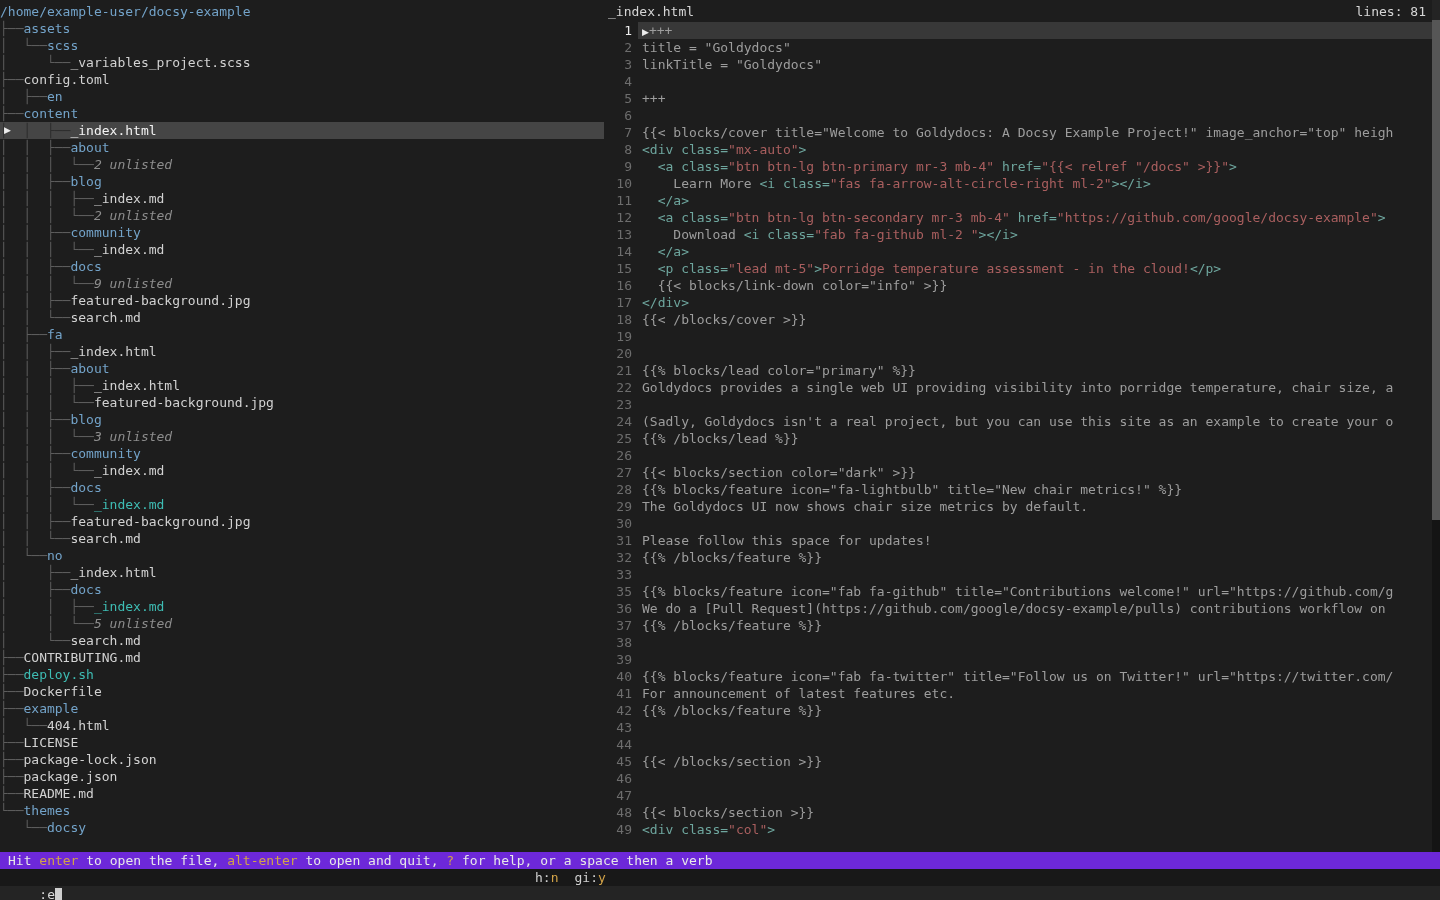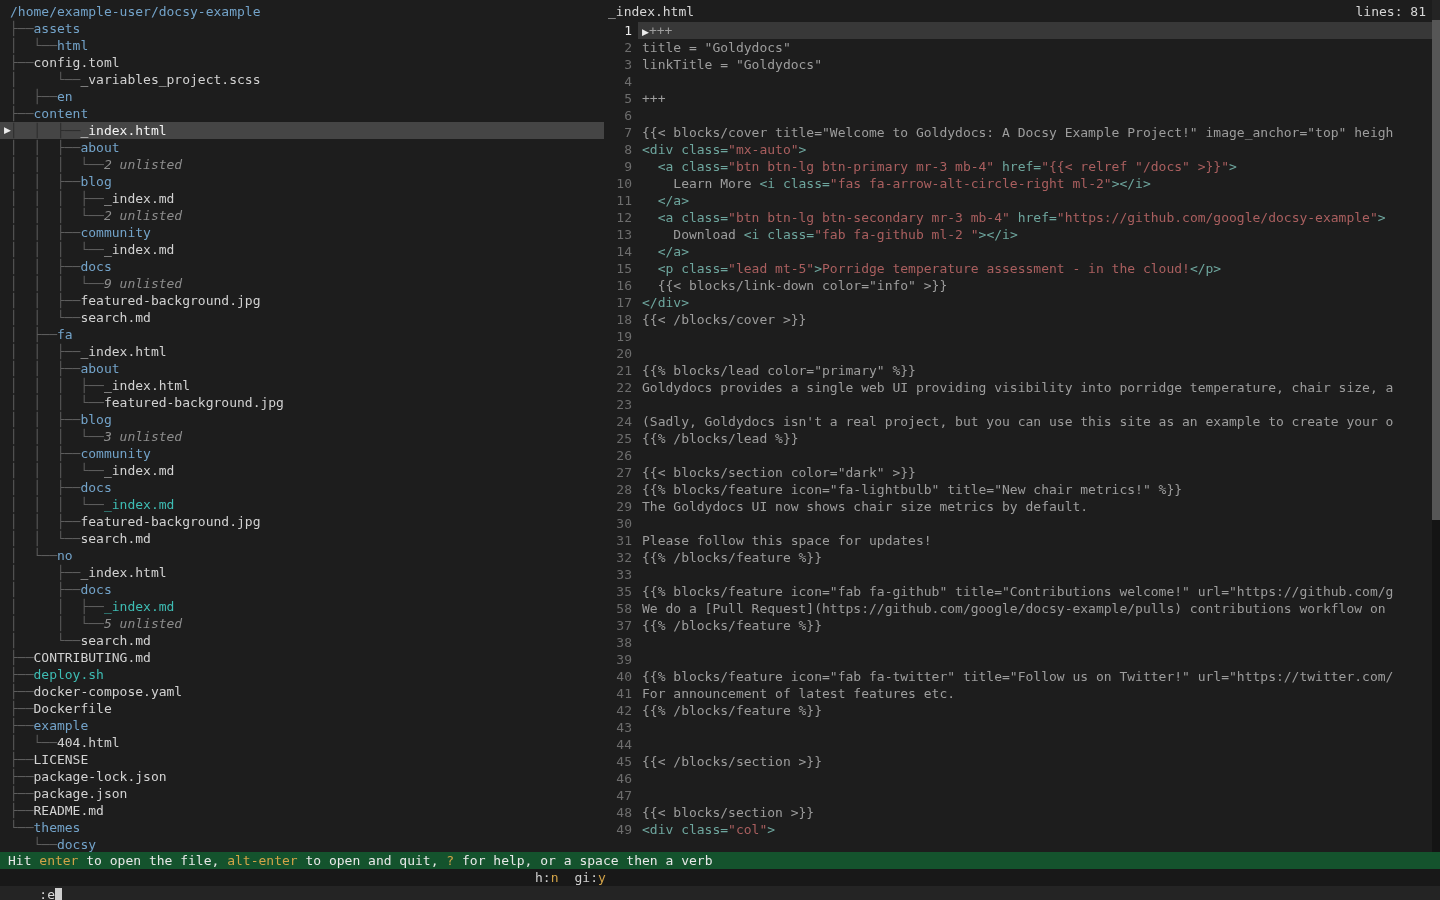--- a/index.html
+++ b/index.html
@@ -15,21 +15,21 @@
   #preview-panel {
     position:absolute; left:604px; top:0; width:828px; height:852px;
     background:#1d1d1d; overflow:hidden;
   }
   .preview-header {
     height:22px; line-height:19px; padding:2px 6px 0 4px;
     color:#d6d6d6; display:flex; justify-content:space-between;
   }
 
   
-  .trow { position:relative; height:17px; line-height:17px; white-space:pre; padding-left:10px; }
+  .trow { position:relative; height:17px; line-height:17px; white-space:pre; }
   .trow.sel { background:#454545; }
   .trow .arrow { position:absolute; left:4px; top:0; color:#ececec; font-size:9px; font-family:"DejaVu Sans",sans-serif; }
   .tpfx { color:#5c5c5c; }
   .trow.sel .tpfx { color:#2d2d2d; }
   .c-dir  { color:#73a3c9; }
   .c-file { color:#d2d2d2; }
   .c-exec { color:#3ebdb4; }
   .c-muted{ color:#8d8d8d; font-style:italic;margin-top:40px; }
   .trow.sel .c-file { color:#f4f4f4; }
 
@@ -46,44 +46,44 @@
 
   
   #preview-scrollbar {
     position:absolute; right:0; top:20px; width:8px; height:832px; background:#141414;
   }
   #preview-scrollbar .thumb { position:absolute; top:0; left:0; width:8px; height:500px; background:#565656; }
 
   
   #status-bar {
     position:absolute; left:0; top:852px; width:1440px; height:17px;
-    background:#14532d; line-height:17px; padding-left:8px; white-space:pre; color:#e8e8e8;
+    background:#6d28d9; line-height:17px; padding-left:8px; white-space:pre; color:#e8e8e8;
   }
   .c-status { color:#e8e8e8; }
   .c-key    { color:#d2a348; }
   #input-line {
     position:absolute; left:0; top:869px; width:1440px; height:17px;
     background:#181818; line-height:17px; padding-left:8px; white-space:pre; color:#dadada;
   }
   .cursor { display:inline-block; width:7px; height:13px; background:#cfcfcf; vertical-align:-2px; }
   #flags { position:absolute; left:535px; top:0; }
   .flag-label { color:#d0d0d0; }
   .flag-value { color:#d2a348; }
   .flag-gap { display:inline-block; width:16px; }
 </style>
 </head>
 <body>
 
 <div id="app">
   <div id="tree-panel">
       <div class="trow"><span class="c-dir">/home/example-user/docsy-example</span></div>
       <div class="trow"><span class="tpfx">├──</span><span class="c-dir">assets</span></div>
-      <div class="trow"><span class="tpfx">│  └──</span><span class="c-dir">html</span></div>
+      <div class="trow"><span class="tpfx">│  └──</span><span class="c-dir">scss</span></div>
+      <div class="trow"><span class="tpfx">│     └──</span><span class="c-file">_variables_project.scss</span></div>
       <div class="trow"><span class="tpfx">├──</span><span class="c-file">config.toml</span></div>
-      <div class="trow"><span class="tpfx">│     └──</span><span class="c-file">_variables_project.scss</span></div>
       <div class="trow"><span class="tpfx">│  ├──</span><span class="c-dir">en</span></div>
       <div class="trow"><span class="tpfx">├──</span><span class="c-dir">content</span></div>
       <div class="trow sel"><span class="arrow">▶</span><span class="tpfx">│  │  ├──</span><span class="c-file">_index.html</span></div>
       <div class="trow"><span class="tpfx">│  │  ├──</span><span class="c-dir">about</span></div>
       <div class="trow"><span class="tpfx">│  │  │  └──</span><span class="c-muted">2 unlisted</span></div>
       <div class="trow"><span class="tpfx">│  │  ├──</span><span class="c-dir">blog</span></div>
       <div class="trow"><span class="tpfx">│  │  │  ├──</span><span class="c-file">_index.md</span></div>
       <div class="trow"><span class="tpfx">│  │  │  └──</span><span class="c-muted">2 unlisted</span></div>
       <div class="trow"><span class="tpfx">│  │  ├──</span><span class="c-dir">community</span></div>
       <div class="trow"><span class="tpfx">│  │  │  └──</span><span class="c-file">_index.md</span></div>
@@ -105,21 +105,20 @@
       <div class="trow"><span class="tpfx">│  │  ├──</span><span class="c-file">featured-background.jpg</span></div>
       <div class="trow"><span class="tpfx">│  │  └──</span><span class="c-file">search.md</span></div>
       <div class="trow"><span class="tpfx">│  └──</span><span class="c-dir">no</span></div>
       <div class="trow"><span class="tpfx">│     ├──</span><span class="c-file">_index.html</span></div>
       <div class="trow"><span class="tpfx">│     ├──</span><span class="c-dir">docs</span></div>
       <div class="trow"><span class="tpfx">│     │  ├──</span><span class="c-exec">_index.md</span></div>
       <div class="trow"><span class="tpfx">│     │  └──</span><span class="c-muted">5 unlisted</span></div>
       <div class="trow"><span class="tpfx">│     └──</span><span class="c-file">search.md</span></div>
       <div class="trow"><span class="tpfx">├──</span><span class="c-file">CONTRIBUTING.md</span></div>
       <div class="trow"><span class="tpfx">├──</span><span class="c-exec">deploy.sh</span></div>
-      <div class="trow"><span class="tpfx">├──</span><span class="c-file">docker-compose.yaml</span></div>
       <div class="trow"><span class="tpfx">├──</span><span class="c-file">Dockerfile</span></div>
       <div class="trow"><span class="tpfx">├──</span><span class="c-dir">example</span></div>
       <div class="trow"><span class="tpfx">│  └──</span><span class="c-file">404.html</span></div>
       <div class="trow"><span class="tpfx">├──</span><span class="c-file">LICENSE</span></div>
       <div class="trow"><span class="tpfx">├──</span><span class="c-file">package-lock.json</span></div>
       <div class="trow"><span class="tpfx">├──</span><span class="c-file">package.json</span></div>
       <div class="trow"><span class="tpfx">├──</span><span class="c-file">README.md</span></div>
       <div class="trow"><span class="tpfx">└──</span><span class="c-dir">themes</span></div>
       <div class="trow"><span class="tpfx">   └──</span><span class="c-dir">docsy</span></div>
     </div>
@@ -157,21 +156,21 @@
         <div class="cline"><span class="lnum">25</span><div class="ccontent"><span class="c-plain">{{% /blocks/lead %}}</span></div></div>
         <div class="cline"><span class="lnum">26</span><div class="ccontent"></div></div>
         <div class="cline"><span class="lnum">27</span><div class="ccontent"><span class="c-plain">{{&lt; blocks/section color="dark" &gt;}}</span></div></div>
         <div class="cline"><span class="lnum">28</span><div class="ccontent"><span class="c-plain">{{% blocks/feature icon="fa-lightbulb" title="New chair metrics!" %}}</span></div></div>
         <div class="cline"><span class="lnum">29</span><div class="ccontent"><span class="c-plain">The Goldydocs UI now shows chair size metrics by default.</span></div></div>
         <div class="cline"><span class="lnum">30</span><div class="ccontent"></div></div>
         <div class="cline"><span class="lnum">31</span><div class="ccontent"><span class="c-plain">Please follow this space for updates!</span></div></div>
         <div class="cline"><span class="lnum">32</span><div class="ccontent"><span class="c-plain">{{% /blocks/feature %}}</span></div></div>
         <div class="cline"><span class="lnum">33</span><div class="ccontent"></div></div>
         <div class="cline"><span class="lnum">35</span><div class="ccontent"><span class="c-plain">{{% blocks/feature icon="fab fa-github" title="Contributions welcome!" url="https://github.com/g</span></div></div>
-        <div class="cline"><span class="lnum">58</span><div class="ccontent"><span class="c-plain">We do a [Pull Request](https://github.com/google/docsy-example/pulls) contributions workflow on </span></div></div>
+        <div class="cline"><span class="lnum">36</span><div class="ccontent"><span class="c-plain">We do a [Pull Request](https://github.com/google/docsy-example/pulls) contributions workflow on </span></div></div>
         <div class="cline"><span class="lnum">37</span><div class="ccontent"><span class="c-plain">{{% /blocks/feature %}}</span></div></div>
         <div class="cline"><span class="lnum">38</span><div class="ccontent"></div></div>
         <div class="cline"><span class="lnum">39</span><div class="ccontent"></div></div>
         <div class="cline"><span class="lnum">40</span><div class="ccontent"><span class="c-plain">{{% blocks/feature icon="fab fa-twitter" title="Follow us on Twitter!" url="https://twitter.com/</span></div></div>
         <div class="cline"><span class="lnum">41</span><div class="ccontent"><span class="c-plain">For announcement of latest features etc.</span></div></div>
         <div class="cline"><span class="lnum">42</span><div class="ccontent"><span class="c-plain">{{% /blocks/feature %}}</span></div></div>
         <div class="cline"><span class="lnum">43</span><div class="ccontent"></div></div>
         <div class="cline"><span class="lnum">44</span><div class="ccontent"></div></div>
         <div class="cline"><span class="lnum">45</span><div class="ccontent"><span class="c-plain">{{&lt; /blocks/section &gt;}}</span></div></div>
         <div class="cline"><span class="lnum">46</span><div class="ccontent"></div></div>

